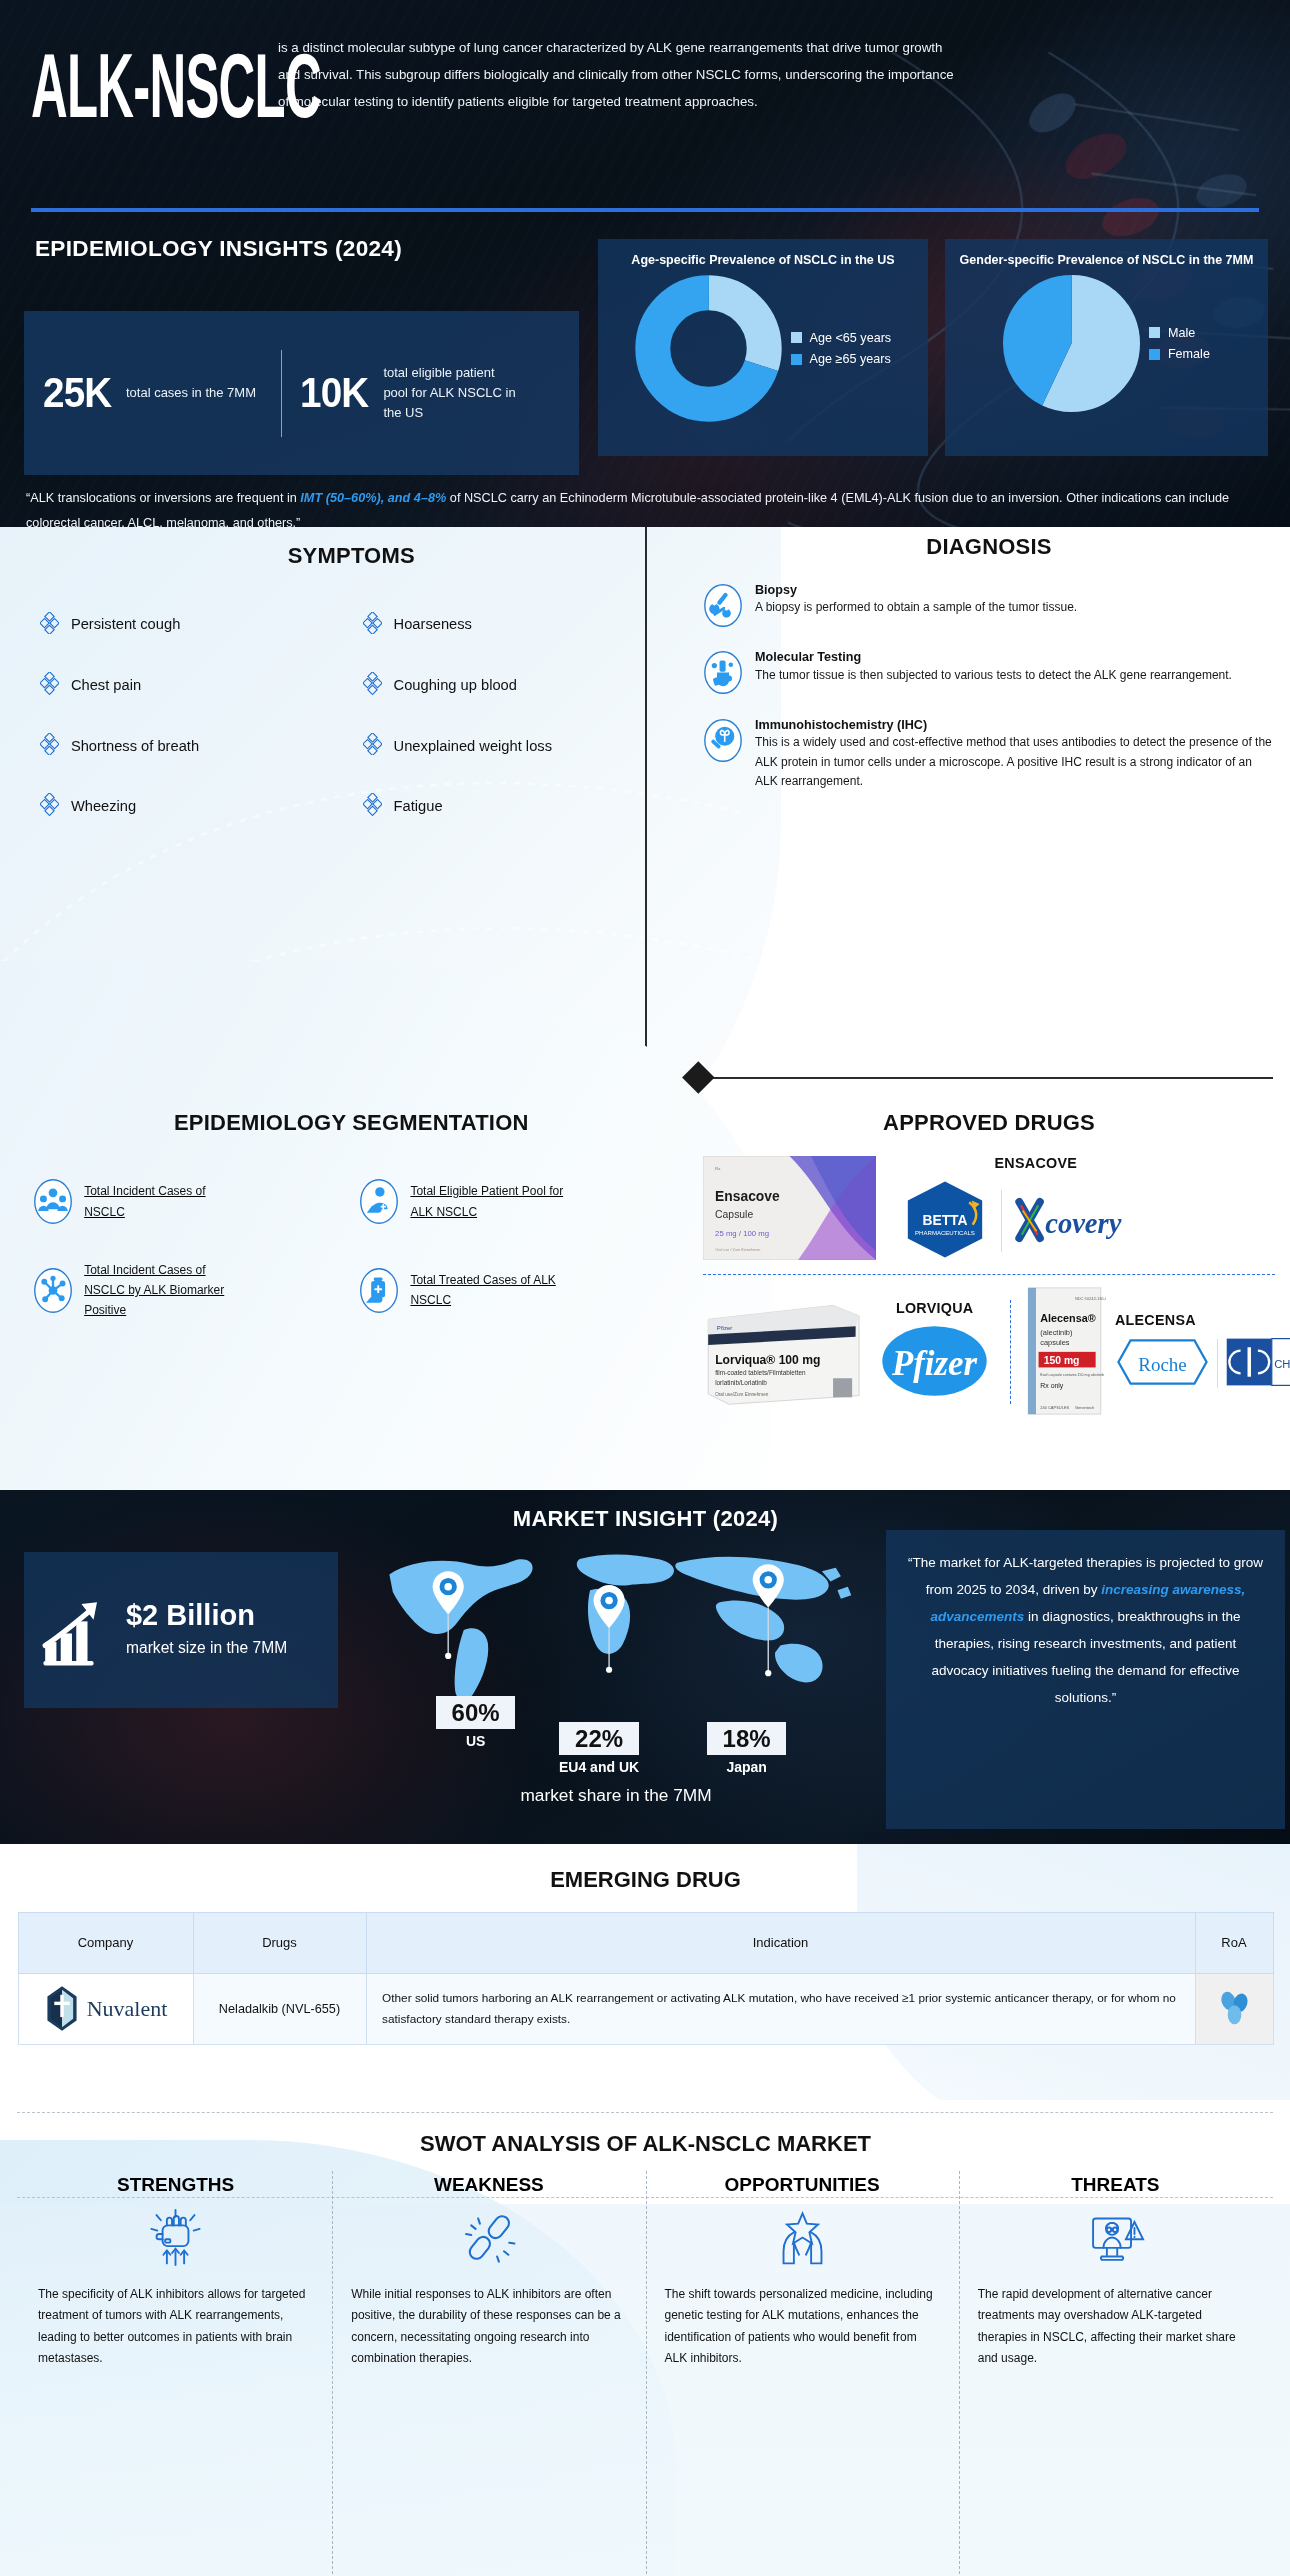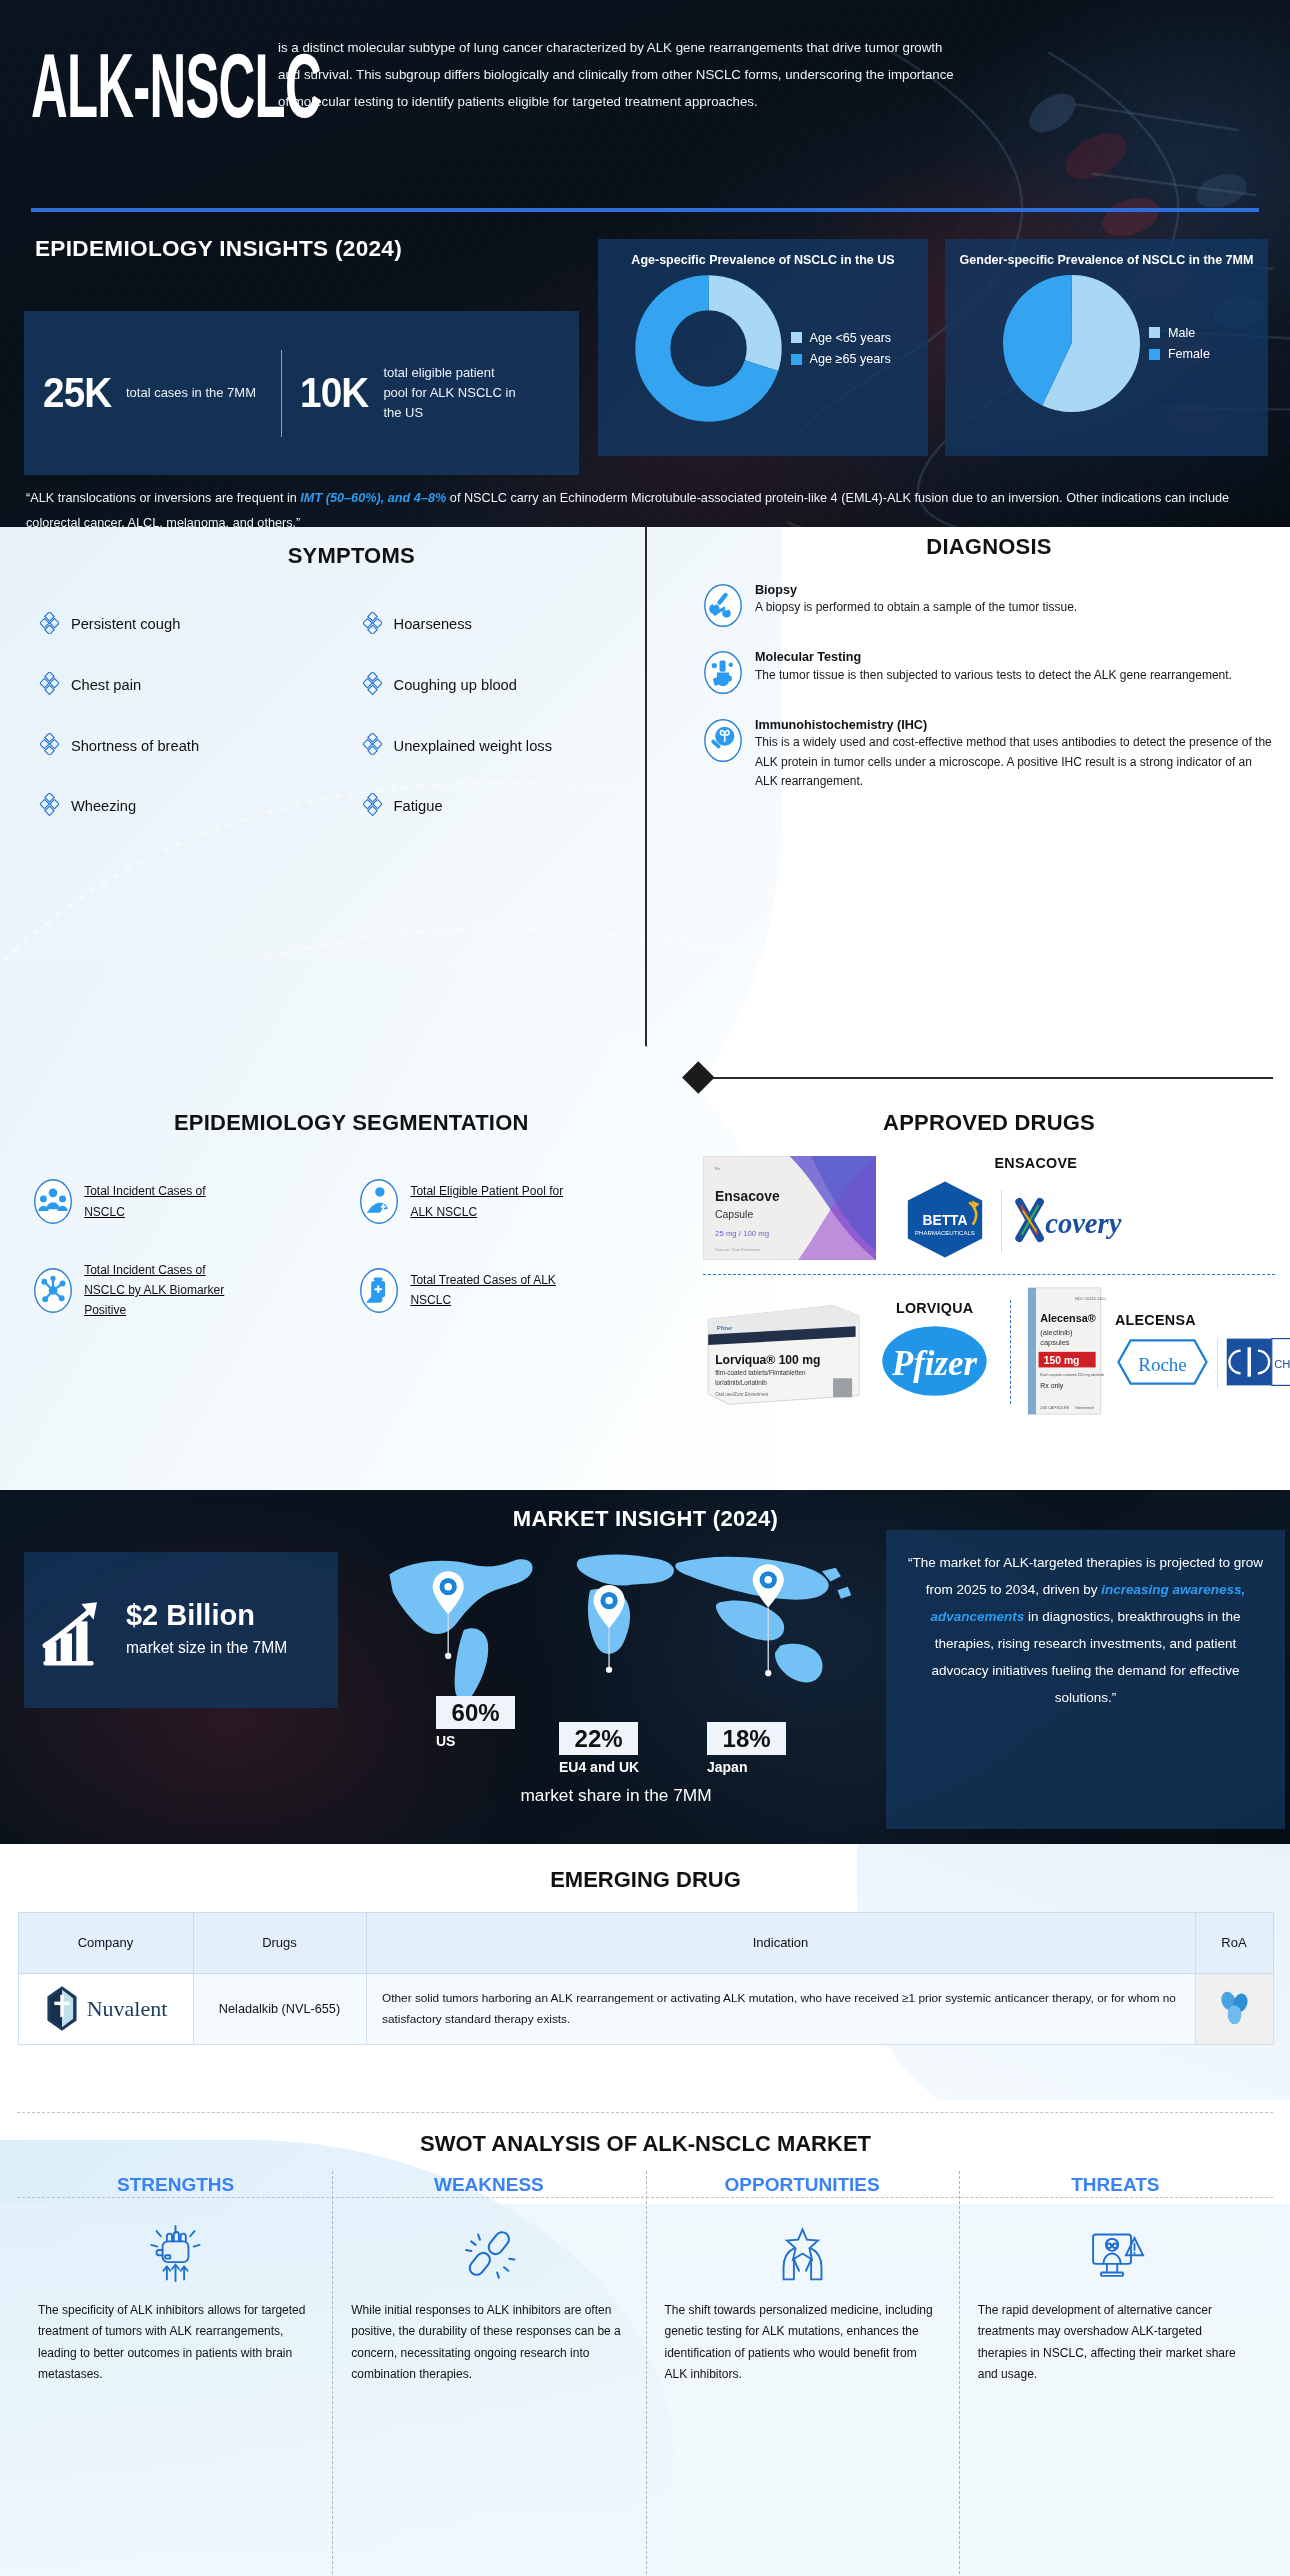--- a/index.html
+++ b/index.html
@@ -144,21 +144,21 @@
   }
   .mk-title{text-align:center;color:#fff;font-size:22px;font-weight:bold;padding-top:15.6px;letter-spacing:0.3px;}
   .mk-billion{
     position:absolute;left:24px;top:62px;width:314px;height:156px;
     background:rgba(19,52,90,.82);display:flex;align-items:center;padding:0 15.6px;
   }
   .mk-b-txt{color:#fff;margin-left:10.4px;}
   .mk-b-big{font-size:29px;font-weight:bold;}
   .mk-b-sub{font-size:15.6px;line-height:1.6;margin-top:3.5px;}
   .mk-map{position:absolute;left:373px;top:50px;width:486px;height:173px;}
-  .pct{position:absolute;}
+  .pct{position:absolute;text-align:center;}
   .pct-box{background:#eef4fa;color:#111;font-size:24px;font-weight:bold;padding:2.6px 15.6px;display:inline-block;}
   .pct-lbl{color:#fff;font-size:14px;font-weight:bold;margin-top:4.3px;}
   .mk-share{position:absolute;left:373px;top:295px;width:486px;text-align:center;color:#fff;font-size:17.3px;}
   .mk-quote{
     position:absolute;left:886px;top:40px;width:399px;height:299px;
     background:rgba(19,52,90,.80);padding:19px 21px;
     color:#fff;font-size:13.5px;line-height:2.0;text-align:center;
   }
 
   
@@ -181,21 +181,21 @@
   .swot{position:relative;height:538px;background:#fff;overflow:hidden;}
   .swot:before{content:"";position:absolute;left:-104px;top:40px;width:781px;height:607px;
     background:linear-gradient(140deg,#dceefa 0%,#eaf5fb 60%,#f7fcfe 100%);border-radius:0 55% 0 0;}
   .swot:after{content:"";position:absolute;left:0;top:104px;width:1291px;height:434px;
     background:linear-gradient(180deg,rgba(228,241,250,.55),rgba(240,249,253,.9));}
   .swot-title{position:relative;text-align:center;font-size:22px;font-weight:bold;padding-top:31px;z-index:4;color:#111;}
   .swot-sep{position:absolute;left:17.3px;width:1256px;border-top:1.7px dashed #b9c3cc;z-index:4;}
   .swot-grid{position:relative;display:flex;z-index:5;margin-top:17.3px;padding:0 19px;}
   .swot-col{width:25%;padding:0 19px;position:relative;}
   .swot-col + .swot-col:before{content:"";position:absolute;left:0;top:-3.5px;height:408px;border-left:1.7px dashed #aab6c2;}
-  .swot-h{text-align:center;font-size:19px;font-weight:bold;color:#3b82f6;margin-bottom:20px;}
+  .swot-h{text-align:center;font-size:19px;font-weight:bold;color:#000000;margin-bottom:4px;}
   .swot-ic{height:75px;display:flex;align-items:center;justify-content:center;}
   .swot-p{font-size:12px;color:#111;line-height:1.78;margin-top:8.7px;}
 </style>
 </head>
 <body>
 
 <div class="page">
 
   <section class="hero">
     <svg class="dna" viewBox="0 0 640 560">

